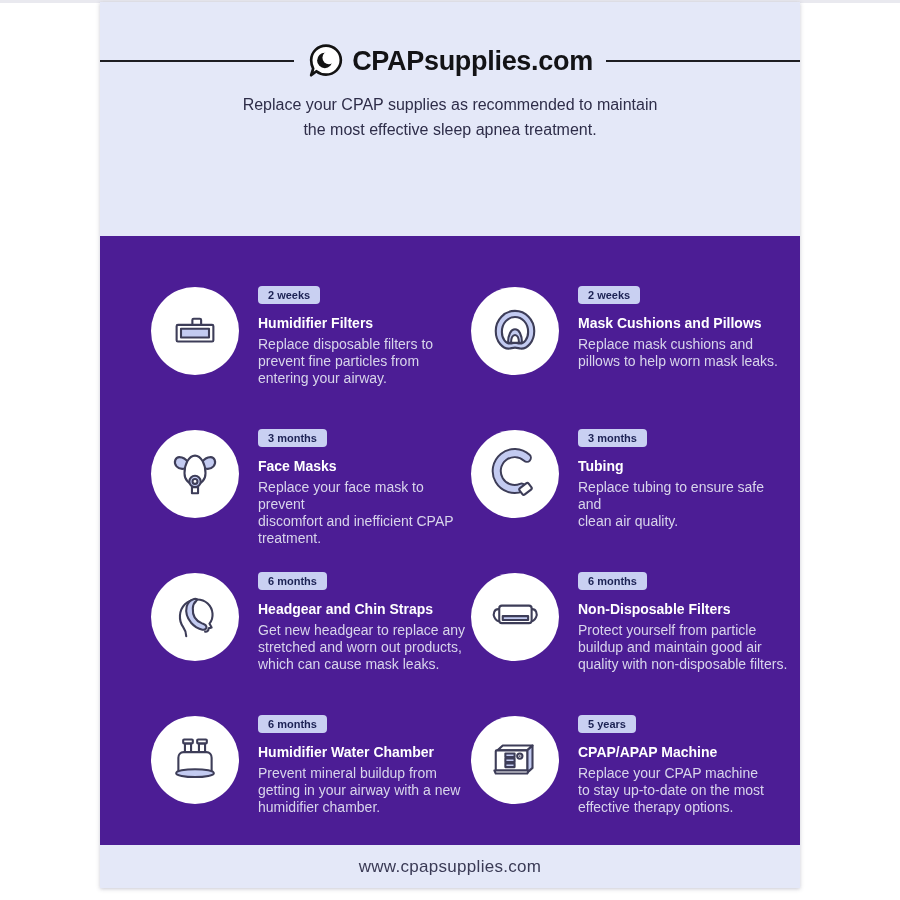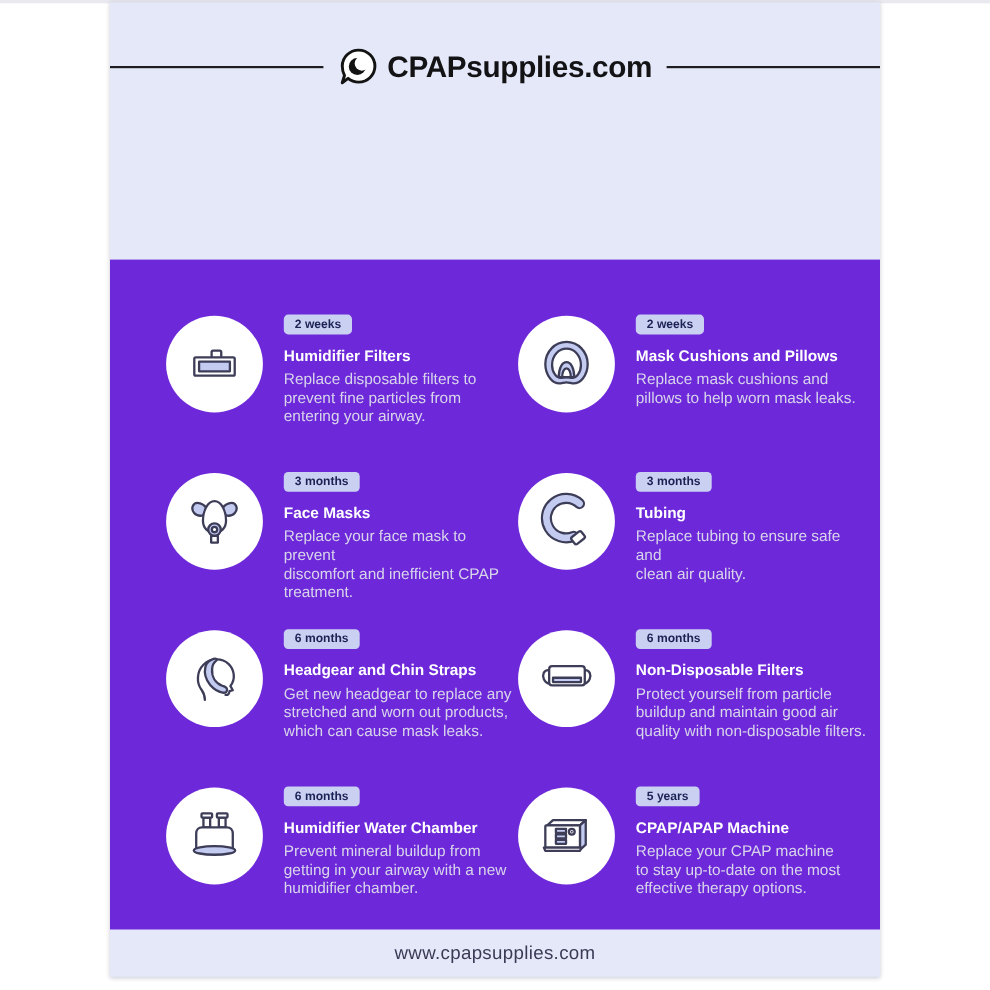--- a/index.html
+++ b/index.html
@@ -23,21 +23,21 @@
   .page-title {
     text-align:center; font-size:26px; font-weight:bold; color:#18142d;
     margin-top:21px; letter-spacing:0.2px;
   }
   .page-subtitle {
     text-align:center; font-size:16px; color:#2e2d49; margin-top:13px;
     line-height:1.55; white-space:pre-line;
   }
   
   .schedule {
-    background:#6d28d9; height:609px; overflow:hidden;
+    background:#4c1d95; height:609px; overflow:hidden;
     padding:49px 10px 0 51px;
     display:grid; grid-template-columns:320px 1fr; grid-auto-rows:143px;
   }
   .item { display:flex; align-items:flex-start; }
   .icon-circle {
     width:88px; height:88px; border-radius:50%; background:#ffffff;
     flex:0 0 88px; display:flex; align-items:center; justify-content:center;
     margin-top:2px;
   }
   .item-text { margin-left:19px; }
@@ -69,20 +69,22 @@
           <svg width="38" height="38" viewBox="0 0 64 64">
             <path d="M32 6 C45.8 6 57 17 57 30.5 C57 44 45.8 55 32 55 C25.8 55 20.2 52.8 15.9 49.2 L7 56 L10.4 44.8 C8.2 40.6 7 35.7 7 30.5 C7 17 18.2 6 32 6 Z" fill="#ffffff" stroke="#131313" stroke-width="4.5" stroke-linejoin="round"></path>
             <circle cx="30" cy="31" r="13" fill="#131313"></circle>
             <circle cx="37" cy="26.5" r="11" fill="#ffffff"></circle>
           </svg>
         </span>
         <span class="logo-text">CPAPsupplies.com</span>
       </div>
       <div class="rule"></div>
     </div>
+    <div class="page-subtitle">Replace your CPAP supplies as recommended to maintain
+the most effective sleep apnea treatment.</div>
   </div>
 
   <div class="schedule">
 
     <div class="item">
       <div class="icon-circle">
         <svg width="56" height="56" viewBox="0 0 64 64" fill="none" stroke="#3d3d58" stroke-width="2.4" stroke-linejoin="round" stroke-linecap="round">
           <path d="M29 25 v-5.5 a1.5 1.5 0 0 1 1.5 -1.5 h7 a1.5 1.5 0 0 1 1.5 1.5 V25" fill="#ffffff"></path>
           <rect x="11" y="25" width="42" height="19" rx="1.5" fill="#ffffff"></rect>
           <rect x="16" y="29.5" width="32" height="10" fill="#c3cbf1"></rect>

